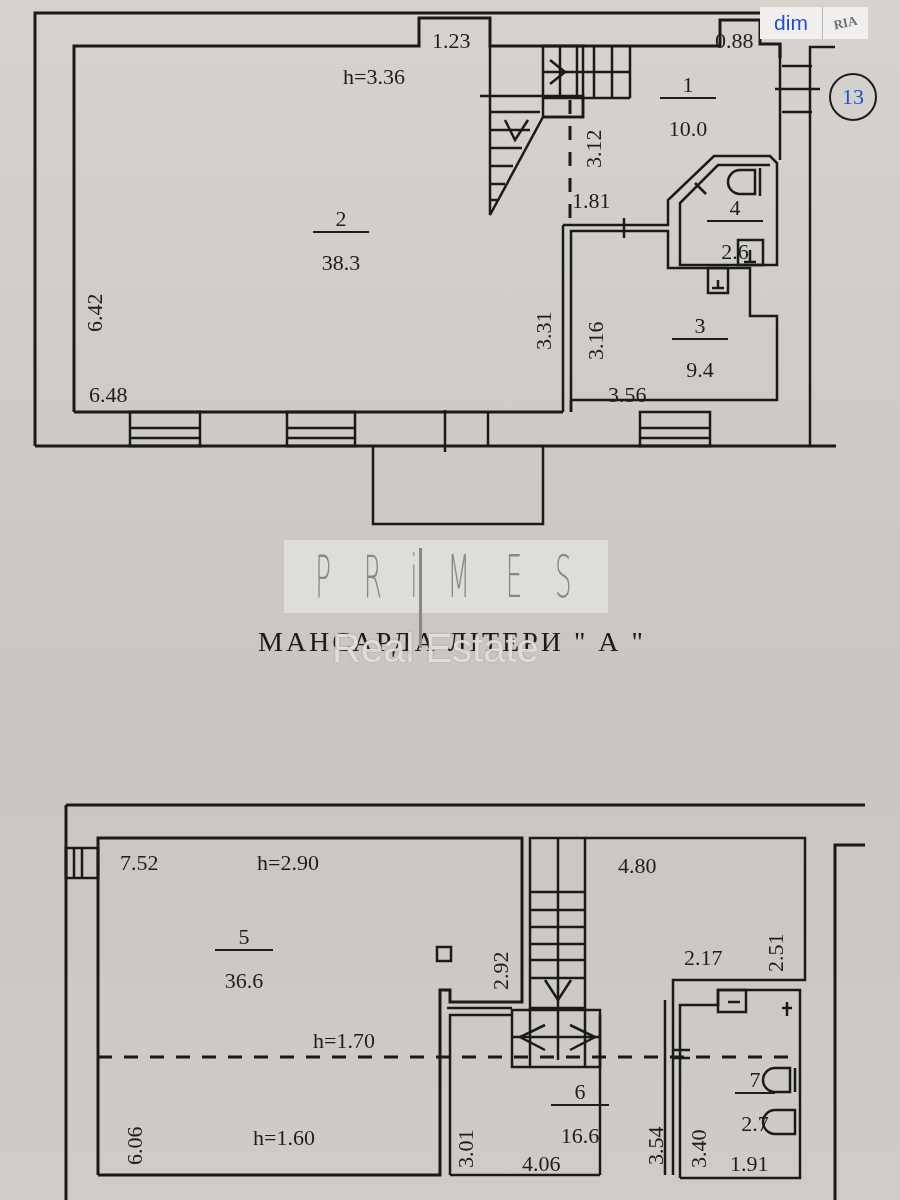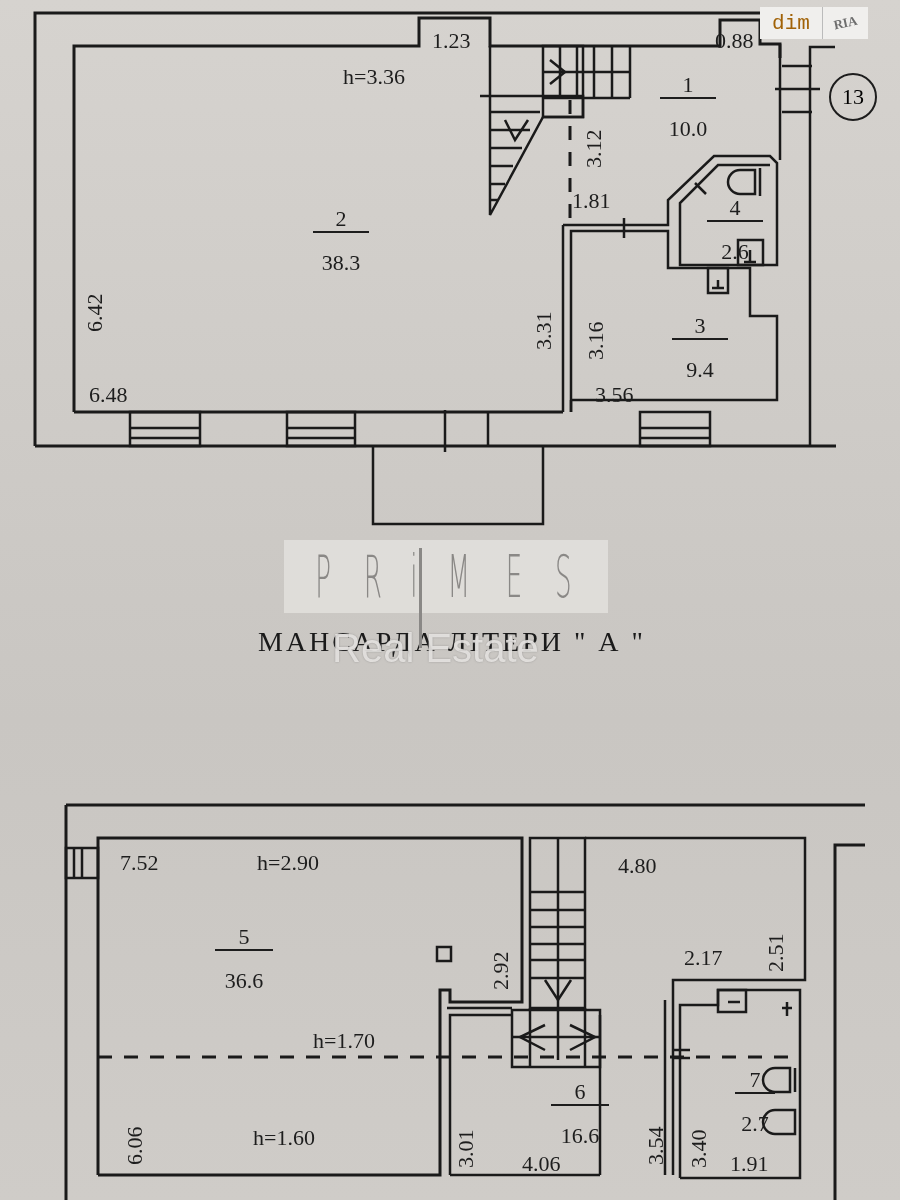--- a/index.html
+++ b/index.html
@@ -9,30 +9,30 @@
   svg.plan { position:absolute; left:0; top:0; }
   .wall { fill:none; stroke:#1a1a1a; stroke-width:3; stroke-linejoin:miter; }
   .thin { fill:none; stroke:#1a1a1a; stroke-width:2.5; }
   .dash { fill:none; stroke:#1a1a1a; stroke-width:3; stroke-dasharray:14 12; }
   .lbl { position:absolute; color:#1d1d1d; font-family:"Liberation Serif", serif; font-size:22px; line-height:1; white-space:nowrap; }
   .rot { transform-origin:left top; transform:rotate(-90deg); }
   .frac { position:absolute; text-align:center; color:#1d1d1d; font-family:"Liberation Serif", serif; font-size:22px; line-height:1.1; }
   .frac .num { display:block; }
   .frac .den { display:block; border-top:2.5px solid #1d1d1d; padding-top:18px; }
   .circle13 { position:absolute; left:829px; top:73px; width:48px; height:48px; border:2.5px solid #1d1d1d; border-radius:50%;
-    display:flex; align-items:center; justify-content:center; font-size:22px; color:#000000; box-sizing:border-box; }
+    display:flex; align-items:center; justify-content:center; font-size:22px; color:#1d4ed8; box-sizing:border-box; }
   .caption { position:absolute; left:258px; top:626px; font-family:"Liberation Serif", serif; font-size:28px; letter-spacing:3px; color:#1a1a1a; }
   .wm-box { position:absolute; left:284px; top:540px; width:324px; height:73px; background:rgba(225,223,220,0.9);
     display:flex; align-items:center; justify-content:space-around; padding:0 18px; box-sizing:border-box; }
   .wm-box span { font-family:"DejaVu Sans", sans-serif; font-weight:200; font-size:58px; color:#8a8886; letter-spacing:10px; transform:scaleX(0.45); display:inline-block; }
   .wm-sub { position:absolute; left:332px; top:626px; font-family:Liberation Sans, sans-serif; font-size:40px; color:rgba(235,233,230,0.85);
     text-shadow:0 0 2px rgba(120,120,120,0.6); }
   .wm-line { position:absolute; left:419px; top:548px; width:3px; height:100px; background:#8a8886; }
   .badge { position:absolute; left:760px; top:7px; width:108px; height:32px; background:#f0efed; display:flex; }
-  .badge .dim { width:62px; display:flex; align-items:center; justify-content:center; font-family:Liberation Mono, monospace; font-size:21px; color:#a16207; border-right:1px solid #bbb; }
+  .badge .dim { width:62px; display:flex; align-items:center; justify-content:center; font-family:Liberation Sans, sans-serif; font-size:21px; color:#1d4ed8; border-right:1px solid #bbb; }
   .badge .ria { flex:1; display:flex; align-items:center; justify-content:center; font-family:"Liberation Serif", serif; font-weight:bold; font-size:13px; color:#6e6e6e; transform:rotate(-12deg); }
 </style>
 </head>
 <body>
 
 <div class="paper"></div>
 
 <svg class="plan" width="900" height="1200" viewBox="0 0 900 1200">
 
   <g>
@@ -187,21 +187,21 @@
   <span class="num">4</span>
   <span class="den">2.6</span>
 </div>
 
 <div class="lbl rot" style="left:583px;top:168px;">3.12</div>
 <div class="lbl" style="left:572px;top:190px;">1.81</div>
 <div class="lbl rot" style="left:84px;top:332px;">6.42</div>
 <div class="lbl" style="left:89px;top:384px;">6.48</div>
 <div class="lbl rot" style="left:533px;top:350px;">3.31</div>
 <div class="lbl rot" style="left:585px;top:360px;">3.16</div>
-<div class="lbl" style="left:595px;top:384px;">3.56</div>
+<div class="lbl" style="left:608px;top:384px;">3.56</div>
 
 <div class="caption">МАНСАРДА ЛІТЕРИ " А "</div>
 <div class="wm-box">
   <span>P</span>
   <span>R</span>
   <span>i</span>
   <span>M</span>
   <span>E</span>
   <span>S</span>
 </div>

